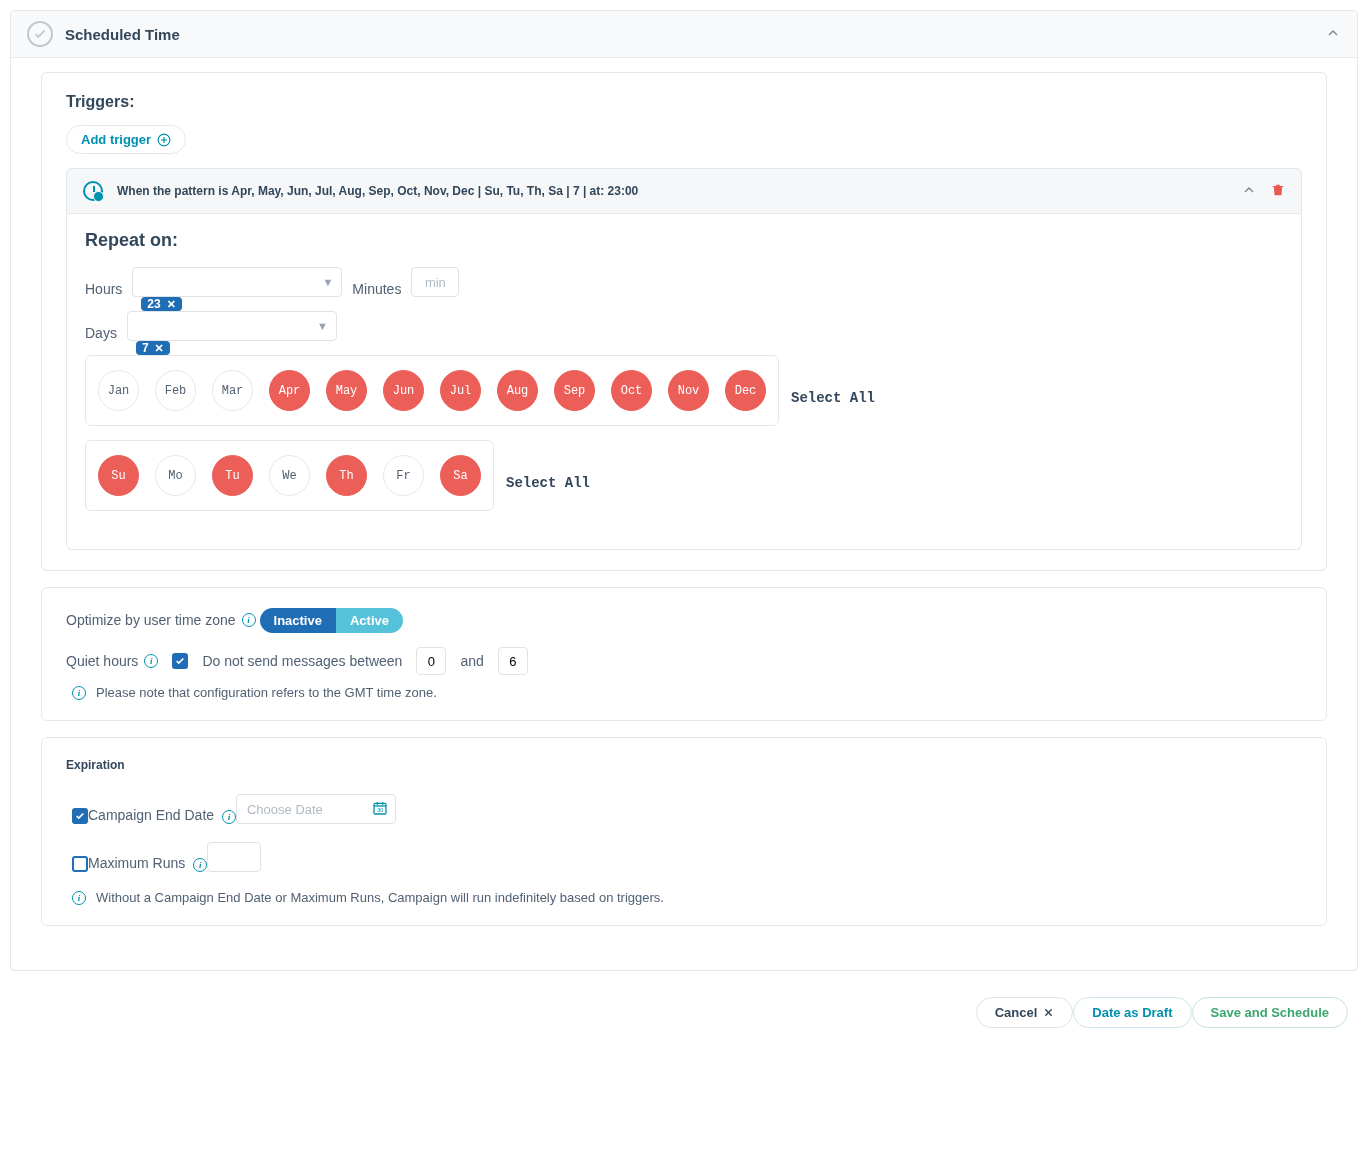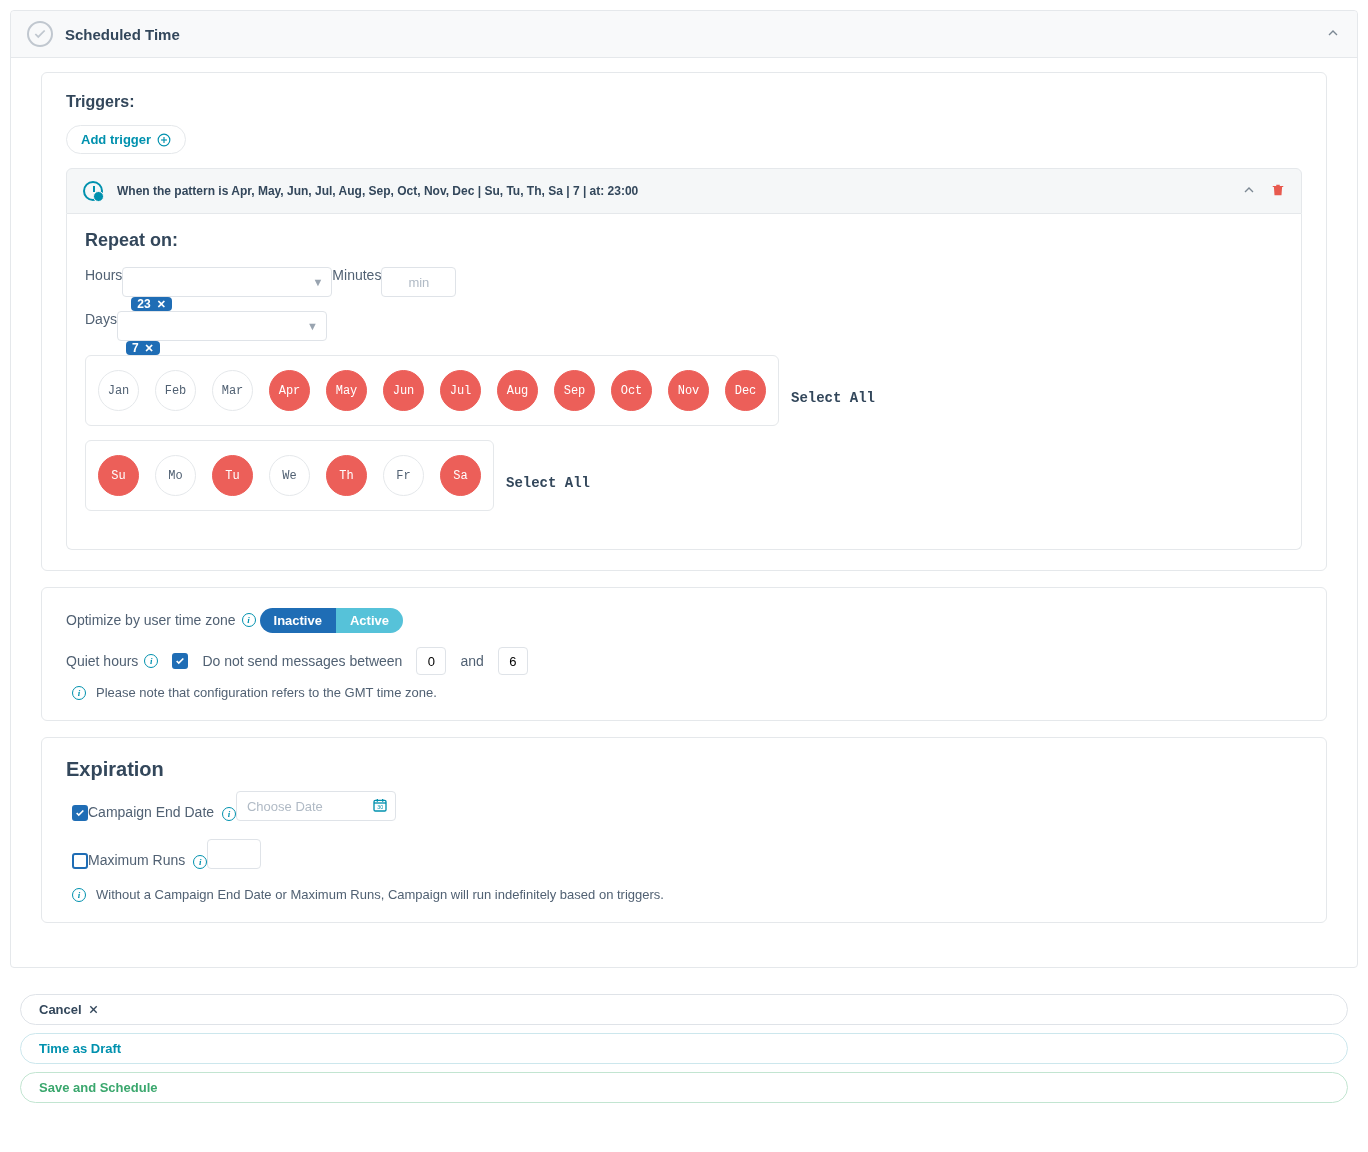--- a/index.html
+++ b/index.html
@@ -17,51 +17,51 @@
 .trigger-row { background: #f5f7f8; border: 1px solid #e5e8eb; border-radius: 6px 6px 0 0; padding: 12px 16px; display: flex; align-items: center; gap: 14px; }
 .trigger-icon { width: 20px; height: 20px; border-radius: 50%; border: 2px solid #0091ae; position: relative; flex-shrink: 0; }
 .trigger-icon::after { content: ""; position: absolute; width: 9px; height: 9px; background: #0091ae; border-radius: 50%; bottom: -3px; right: -3px; border: 1.5px solid #f5f7f8; }
 .trigger-icon::before { content: ""; position: absolute; width: 2px; height: 6px; background: #0091ae; top: 3px; left: 8px; }
 .trigger-text { font-weight: 700; font-size: 12px; color: #33475b; flex: 1; }
 .trigger-actions { display: flex; align-items: center; gap: 14px; }
 .trash-icon { color: #e85a4f; cursor: pointer; }
 .trigger-body { border: 1px solid #e5e8eb; border-top: none; border-radius: 0 0 6px 6px; padding: 16px 18px 24px; }
 .label { color: #516173; font-size: 14px; }
 .bold-label { font-weight: 700; color: #33475b; font-size: 18px; margin-bottom: 16px; display: block; }
-.row { display: flex; align-items: flex-start; gap: 0; margin-bottom: 14px; }
+.row { display: flex; align-items: flex-end; gap: 10px; margin-bottom: 14px; }
 .multi-select { display: flex; align-items: center; border: 1px solid #dfe3e8; border-radius: 4px; min-width: 210px; height: 30px; padding: 0 8px; background: #fff; position: relative; }
 .multi-select .caret { position: absolute; right: 8px; color: #99a4b0; font-size: 11px; }
 .chip { background: #1f6db5; color: #fff; border-radius: 4px; padding: 0 6px; font-size: 12px; font-weight: 600; display: inline-flex; align-items: center; gap: 6px; margin-top: 44px; }
 .chip .x { font-size: 11px; cursor: pointer; }
-.small-input { border: 1px solid #dfe3e8; border-radius: 4px; height: 30px; width: 75px; padding: 0 8px; font-size: 13px; text-align: center; }
+.small-input { border: 1px solid #dfe3e8; border-radius: 4px; height: 30px; width: 48px; padding: 0 8px; font-size: 13px; text-align: center; }
 .small-input::placeholder { color: #b0bac5; }
 .pills-box { border: 1px solid #e5e8eb; border-radius: 6px; padding: 14px 12px; display: inline-flex; align-items: center; gap: 16px; margin-bottom: 14px; }
 .pill { width: 41px; height: 41px; border-radius: 50%; border: 1px solid #e5e8eb; background: #fff; display: flex; align-items: center; justify-content: center; font-size: 12px; color: #516173; cursor: pointer; font-weight: 500; }
 .pill.selected { background: #ec5f59; border-color: #ec5f59; color: #fff; }
 .select-all { font-weight: 700; font-size: 14px; color: #33475b; margin-left: 12px; cursor: pointer; }
 .months-row, .days-row { display: flex; align-items: center; font-family: Liberation Mono, monospace; }
 .section-label { font-size: 14px; color: #516173; display: inline-flex; align-items: center; gap: 6px; margin-bottom: 12px; }
 .info-icon { width: 14px; height: 14px; border: 1.2px solid #0091ae; border-radius: 50%; display: inline-flex; align-items: center; justify-content: center; font-size: 9px; color: #0091ae; font-style: italic; font-weight: 700; font-family: Georgia, serif; }
 .toggle-group { display: inline-flex; border-radius: 16px; overflow: hidden; margin-bottom: 14px; }
 .toggle-opt { padding: 5px 14px; font-size: 13px; font-weight: 600; cursor: pointer; }
 .toggle-opt.inactive { background: #1f6db5; color: #fff; }
 .toggle-opt.active { background: #56c2d9; color: #fff; }
 .quiet-row { display: flex; align-items: center; gap: 14px; margin-bottom: 10px; }
 .checkbox { width: 16px; height: 16px; border: 2px solid #1f6db5; border-radius: 3px; background: #1f6db5; display: inline-flex; align-items: center; justify-content: center; cursor: pointer; }
 .checkbox.empty { background: #fff; }
 .checkbox svg { stroke: #fff; }
 .num-box { border: 1px solid #dfe3e8; border-radius: 4px; width: 30px; height: 28px; text-align: center; font-size: 13px; }
 .note-row { display: flex; align-items: center; gap: 10px; color: #516173; font-size: 13px; margin-top: 6px; padding-left: 6px; }
-.exp-title { font-weight: 700; font-size: 20px; color: #33475b; margin-bottom: 10px; }
+.exp-title { font-weight: 700; font-size: 12px; color: #33475b; margin-bottom: 22px; }
 .exp-row { display: flex; align-items: flex-end; margin-bottom: 18px; padding-left: 6px; }
 .date-input { border: 1px solid #dfe3e8; border-radius: 4px; height: 30px; width: 160px; padding: 0 30px 0 10px; font-size: 13px; position: relative; display: inline-flex; align-items: center; color: #b0bac5; }
 .date-wrap { position: relative; display: inline-block; }
 .cal-icon { position: absolute; right: 8px; top: 6px; color: #0091ae; }
 .max-input { border: 1px solid #dfe3e8; border-radius: 4px; height: 30px; width: 54px; }
-.footer { display: flex; justify-content: flex-end; gap: 8px; padding: 16px 10px 6px; flex-direction: column; }
+.footer { display: flex; justify-content: flex-end; gap: 0; padding: 16px 10px 6px; }
 .btn { border-radius: 18px; padding: 7px 18px; font-size: 13px; font-weight: 600; cursor: pointer; border: 1px solid #dfe3e8; background: #fff; display: inline-flex; align-items: center; gap: 6px; }
 .btn-cancel { color: #33475b; }
 .btn-draft { color: #0091ae; border-color: #cce7ed; }
 .btn-save { color: #3aa76d; border-color: #c2e5d1; }
 </style>
 </head>
 <body>
 
 <div class="panel">
   <div class="panel-header">
@@ -240,15 +240,15 @@
 </div>
 
 <div class="footer">
   <button class="btn btn-cancel">
     <span>Cancel</span>
     <svg width="11" height="11" viewBox="0 0 24 24" stroke="currentColor" stroke-width="3">
         <line x1="5" y1="5" x2="19" y2="19"></line>
         <line x1="19" y1="5" x2="5" y2="19"></line>
       </svg>
   </button>
-  <button class="btn btn-draft">Time as Draft</button>
+  <button class="btn btn-draft">Date as Draft</button>
   <button class="btn btn-save">Save and Schedule</button>
 </div>
 
 </body></html>

